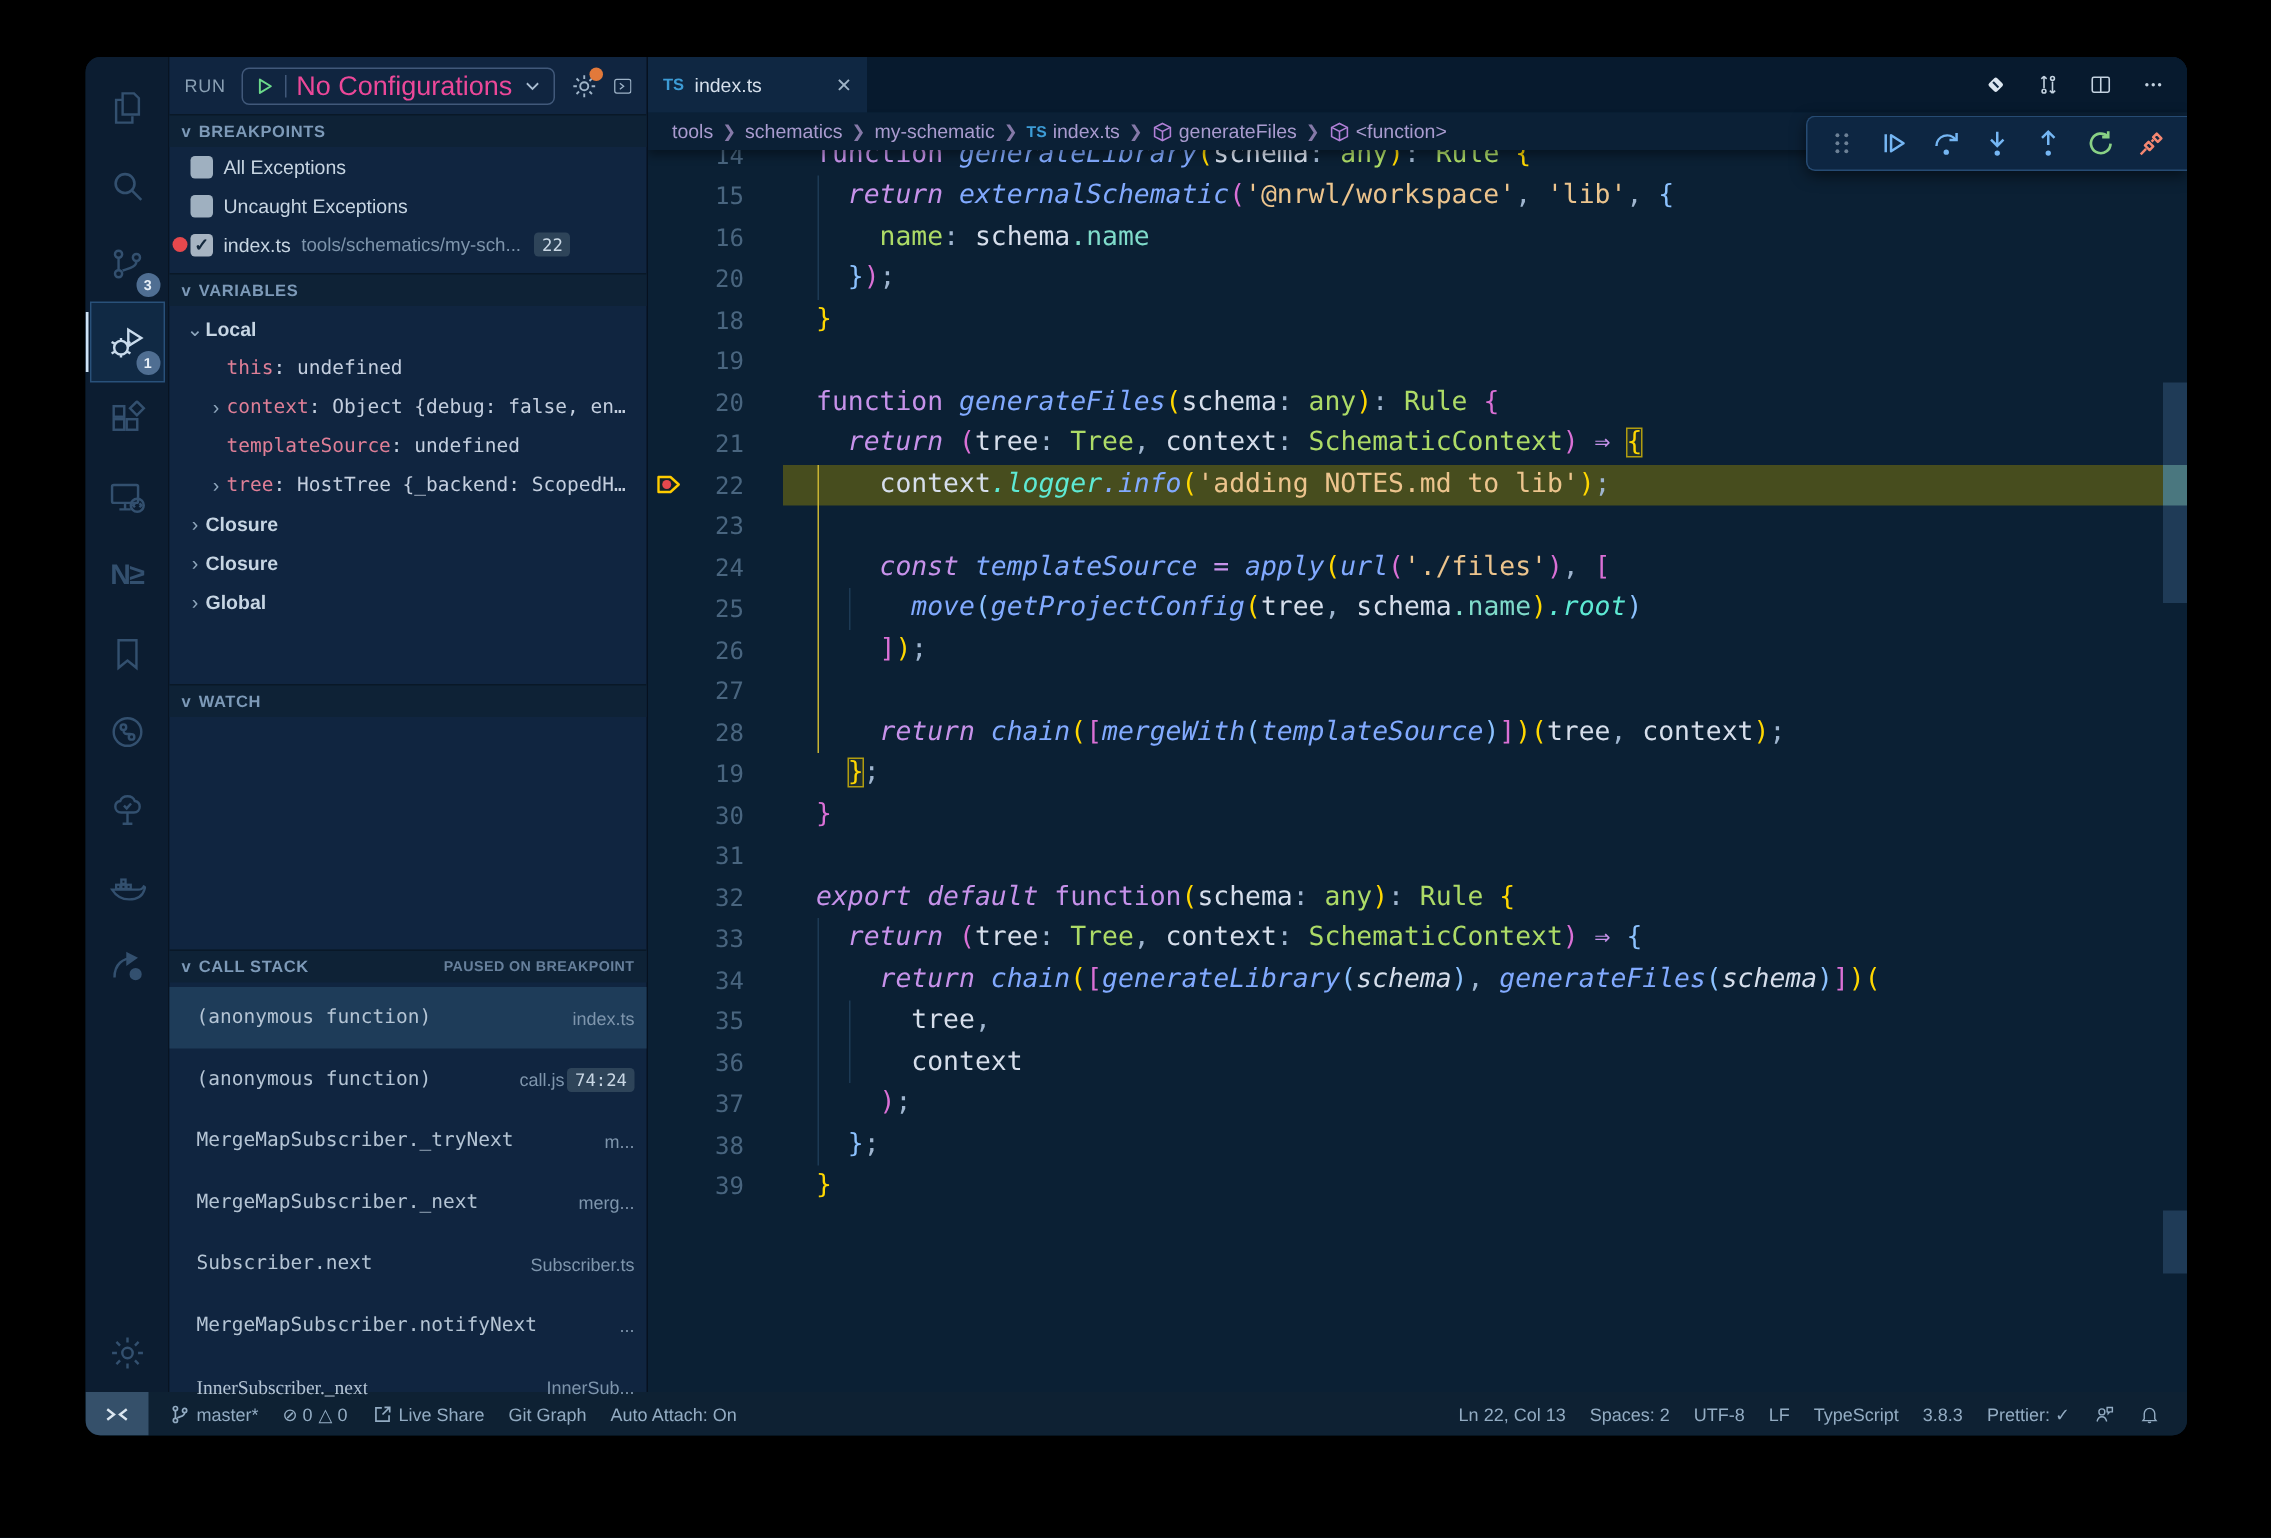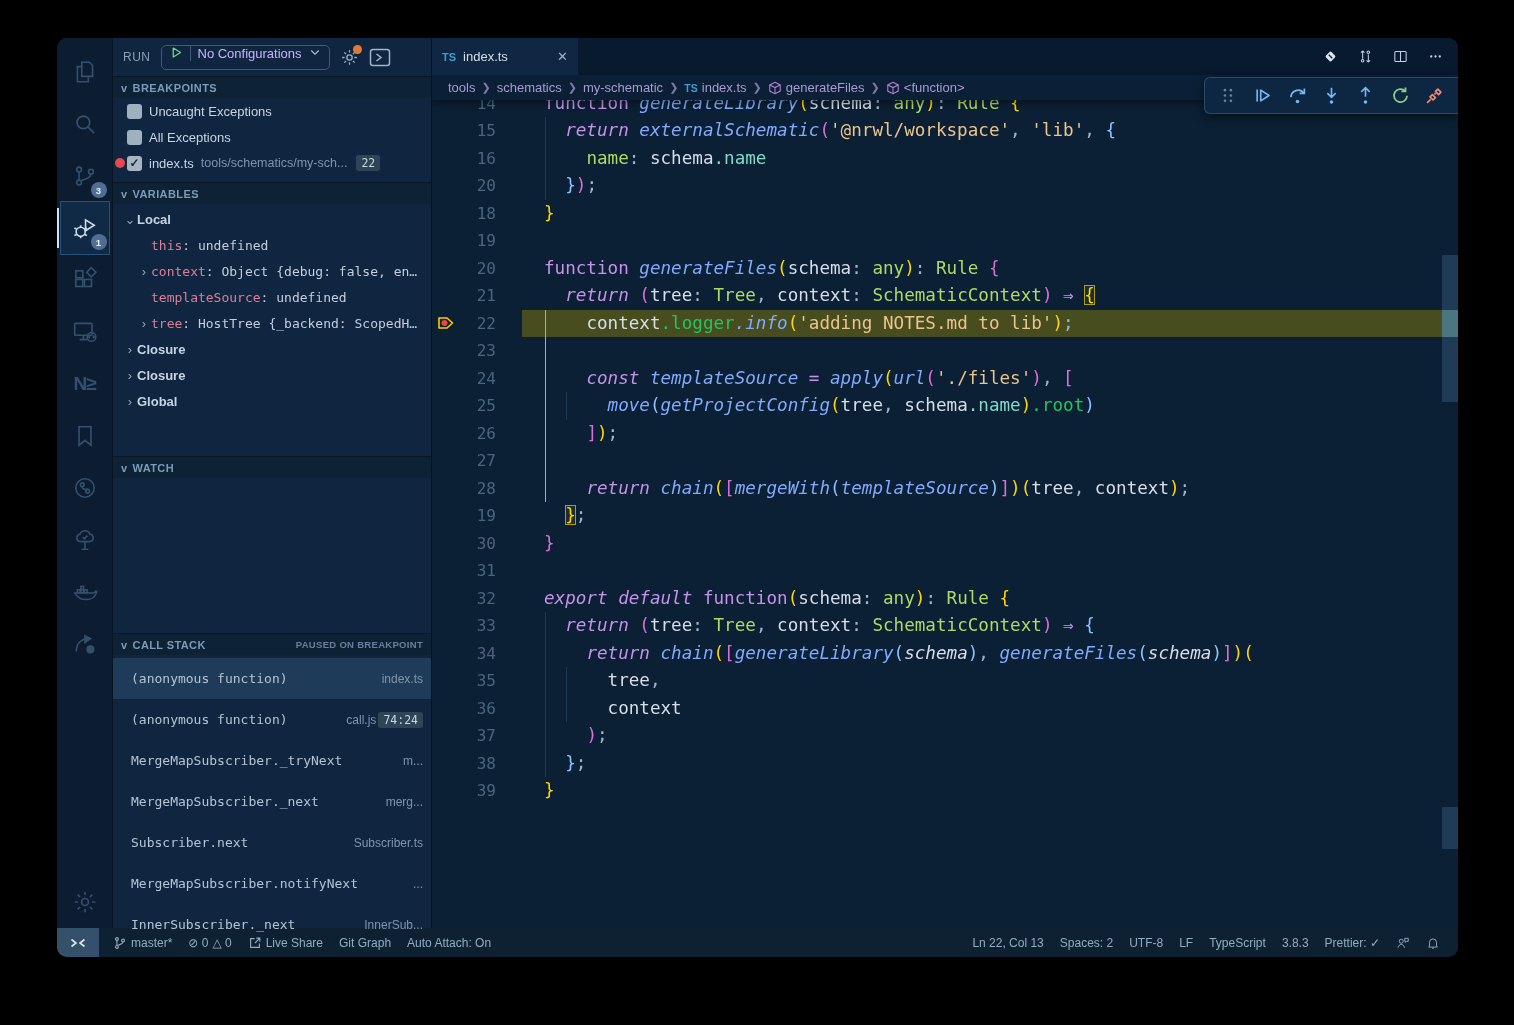--- a/index.html
+++ b/index.html
@@ -23,22 +23,22 @@
   .ab-item.active{color:#c9dbec;background:#102944;outline:1px solid #29517a;}
   .ab-item.active::before{content:"";position:absolute;left:-4px;top:6px;bottom:6px;width:2px;background:#cfe3f5;}
   .ab-badge{position:absolute;right:2px;bottom:4px;min-width:16px;height:16px;border-radius:9px;background:#4f6e92;
     color:#e8f0f8;font-size:9.5px;font-weight:bold;display:flex;align-items:center;justify-content:center;padding:0 3px;}
   .ab-spacer{flex:1;}
   .nx-glyph{font-size:19px;font-weight:bold;letter-spacing:-1px;}
   
   .sidebar{width:319px;background:#102540;flex:none;display:flex;flex-direction:column;border-right:1px solid #06111f;font-size:13px;}
   .run-toolbar{height:38px;display:flex;align-items:center;padding:0 10px;gap:10px;flex:none;}
   .run-label{color:#8aa0b4;font-size:12px;letter-spacing:.5px;}
-  .run-dropdown{height:25px;flex:0 0 168px;border:1px solid #41597a;border-radius:5px;display:flex;
-    padding:0 8px;gap:7px;color:#c4b5fd;font-size:13px;}
+  .run-dropdown{height:25px;flex:0 0 168px;border:1px solid #41597a;border-radius:5px;display:flex;align-items:center;
+    padding:0 8px;gap:7px;color:#ec4899;font-size:18px;}
   .run-dd-label{flex:1;white-space:nowrap;overflow:hidden;}
   .run-gear{position:relative;color:#9fb4c8;display:flex;}
   .run-gear .dot{position:absolute;right:-3px;top:-3px;width:9px;height:9px;border-radius:50%;background:#e2793a;}
   .sec-header{height:22px;background:#0e2236;border-top:1px solid #091827;display:flex;align-items:center;gap:5px;
     padding:0 8px;color:#7d9ab8;font-size:11px;font-weight:bold;letter-spacing:.4px;flex:none;}
   .sec-header .chev{color:#7d9ab8;}
   .sec-header .right-note{margin-left:auto;font-size:9.5px;color:#67809c;letter-spacing:.3px;}
   .bp-row{height:26px;display:flex;align-items:center;gap:7px;padding-left:14px;color:#c7d5e2;flex:none;}
   .bp-dot{width:10px;height:10px;border-radius:50%;background:#e5484d;margin-left:-12px;margin-right:-5px;}
   .checkbox{width:15px;height:15px;border-radius:3px;background:#a7b4c2;display:flex;align-items:center;justify-content:center;
@@ -80,21 +80,21 @@
   .curline-bg{position:absolute;left:90px;right:0;top:0;bottom:0;background:#474d1e;z-index:0;}
   .tok-kwi{color:#c792ea;font-style:italic;}
   .tok-kwu{color:#c792ea;}
   .tok-fn{color:#82aaff;font-style:italic;}
   .tok-v{color:#d6deeb;}
   .tok-vi{color:#d6deeb;font-style:italic;}
   .tok-pun{color:#9fb5cf;}
   .tok-ty{color:#addb67;}
   .tok-str{color:#ecc48d;}
   .tok-pr{color:#7fdbca;}
-  .tok-pri{color:#22c55e;}
+  .tok-pri{color:#5eead4;font-style:italic;}
   .tok-p1{color:#ffd700;}
   .tok-p2{color:#da70d6;}
   .tok-p3{color:#8cc2ff;}
   .tok-op{color:#c792ea;}
   .tok-p1m{color:#ffd700;outline:1px solid rgba(255,215,0,.65);outline-offset:-1px;background:rgba(255,215,0,.08);}
   .guide{position:absolute;width:1px;background:#1d3a55;z-index:1;}
   .guide.yellow{background:#c8b333;width:1.4px;}
   
   .scrollzone{position:absolute;right:0;top:0;bottom:0;width:16px;background:transparent;z-index:5;}
   .scroll-mark{position:absolute;left:0;right:0;}
@@ -237,25 +237,25 @@
             <path d="M7.5 6l4.5 3.5L7.5 13" fill="none" stroke="#9fb4c8" stroke-width="1.5"></path>
           </svg>
       </div>
       <div id="sidebar-sections" style="display:flex;flex-direction:column;flex:1;min-height:0;">
           <div class="sec-header">
             <span class="chev">v</span>
             <span class="hlabel">BREAKPOINTS</span>
           </div>
           <div class="bp-row">
             <span class="checkbox un">✓</span>
-            <span>Uncaught Exceptions</span>
+            <span>All Exceptions</span>
           </div>
           <div class="bp-row">
             <span class="checkbox un">✓</span>
-            <span>All Exceptions</span>
+            <span>Uncaught Exceptions</span>
           </div>
           <div class="bp-row">
             <span class="bp-dot"></span>
             <span class="checkbox">✓</span>
             <span>index.ts</span>
             <span class="bp-detail">tools/schematics/my-sch...</span>
             <span class="badge-box">22</span>
           </div>
           <div style="height:6px;flex:none;"></div>
           <div class="sec-header">
@@ -330,21 +330,21 @@
           </div>
           <div class="cs-row">
             <span style="overflow: hidden;">Subscriber.next</span>
             <span class="cs-file">Subscriber.ts</span>
           </div>
           <div class="cs-row">
             <span style="overflow: hidden;">MergeMapSubscriber.notifyNext</span>
             <span class="cs-file">...</span>
           </div>
           <div class="cs-row">
-            <span style="overflow: hidden;">InnerSubscriber._next</span>
+            <span style="overflow: hidden; font-family: Liberation Serif, serif;">InnerSubscriber._next</span>
             <span class="cs-file">InnerSub...</span>
           </div>
           <div class="cs-row">
             <span style="overflow: hidden;">Subscriber.next</span>
             <span class="cs-file">Subscriber.ts</span>
           </div>
           <div style="height:2px;flex:none;"></div>
           <div class="sec-header">
             <span class="chev">&gt;</span>
             <span class="hlabel">LOADED SCRIPTS</span>

